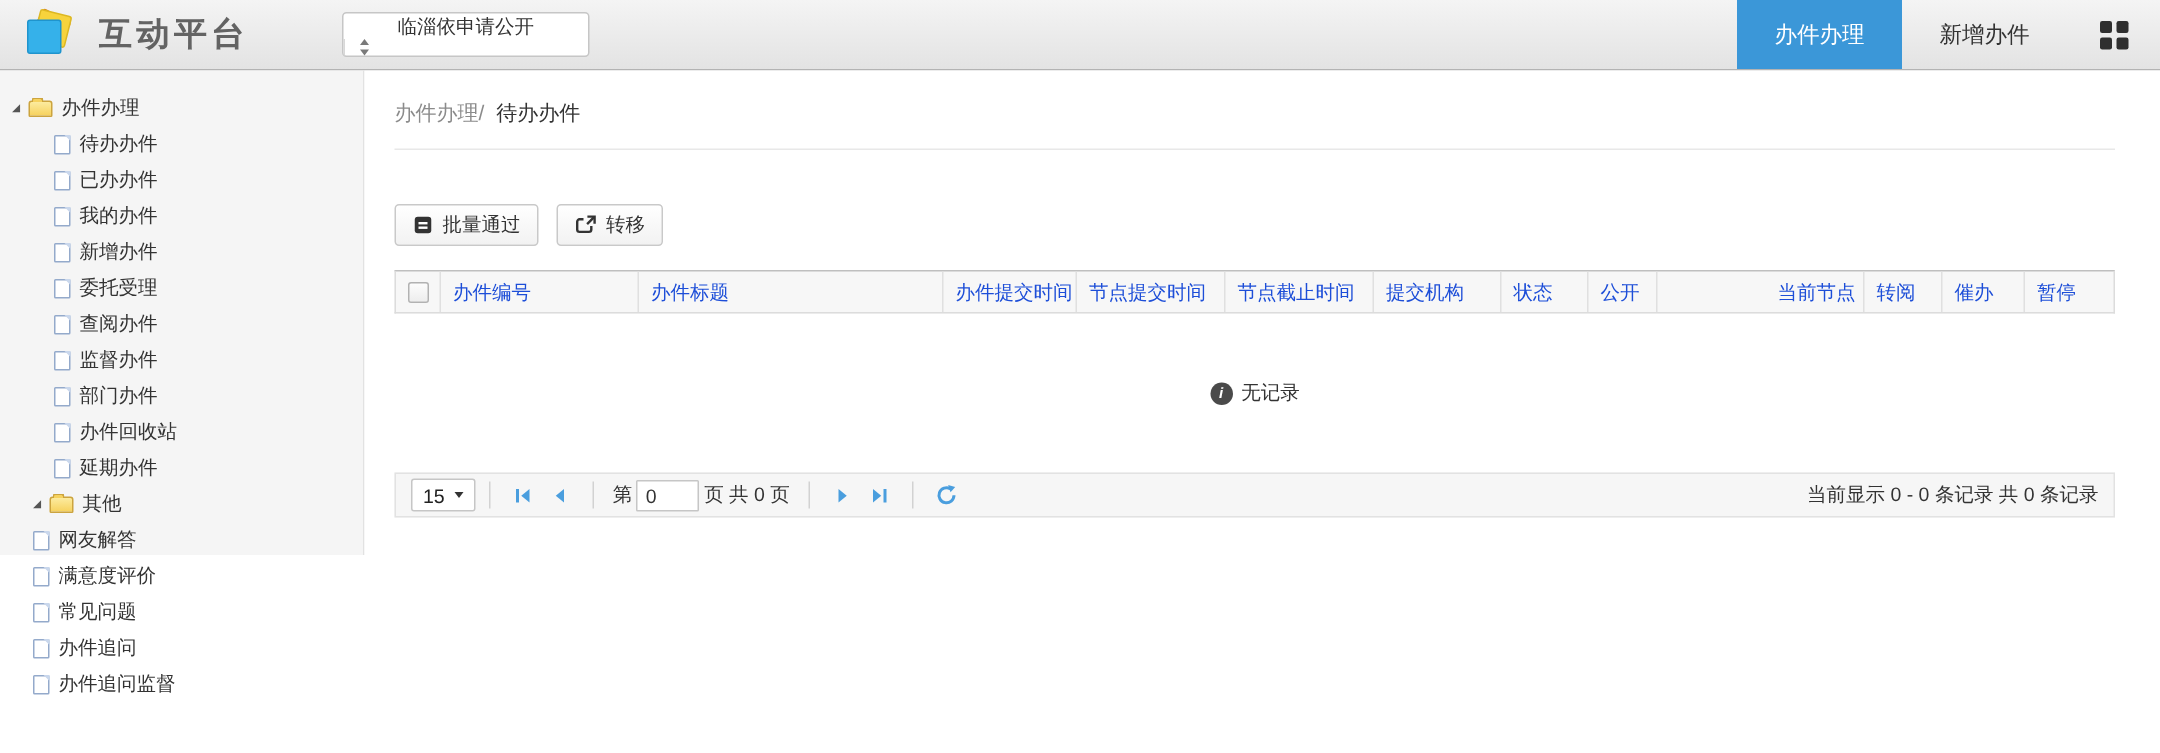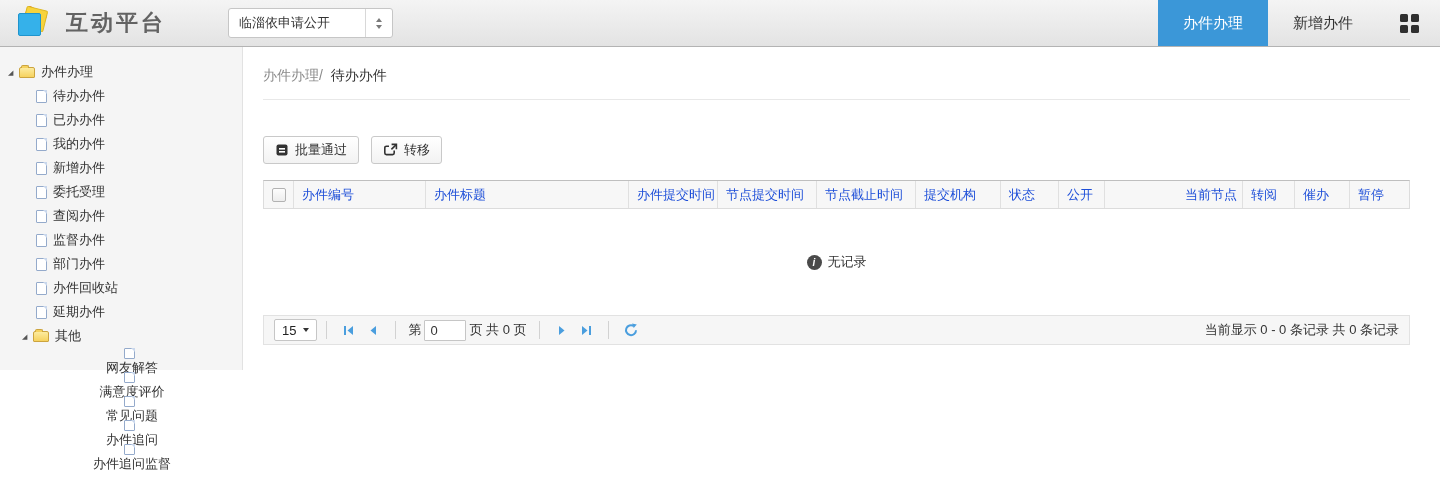--- a/index.html
+++ b/index.html
@@ -12,21 +12,21 @@
     border-bottom:1px solid #b3b3b3; display:flex; align-items:center; }
   .logo { width:40px; height:36px; position:relative; margin-left:14px; flex:0 0 40px; }
   .logo .sheet-orange { position:absolute; left:9px; top:4px; width:21px; height:21px;
     background:#f1a33c; border:1px solid #d88a23; border-radius:2px; transform:rotate(28deg); }
   .logo .sheet-yellow { position:absolute; left:10px; top:3px; width:22px; height:22px;
     background:#f7d33c; border:1px solid #ddb822; border-radius:2px; transform:rotate(14deg); }
   .logo .sheet-blue { position:absolute; left:4px; top:8px; width:23px; height:23px;
     background:#35b1ea; border:1px solid #1f94cd; border-radius:2px; }
   .app-title { font-size:22px; font-weight:bold; color:#636363; margin-left:12px; letter-spacing:3px; }
   .site-select { margin-left:62px; width:165px; height:30px; background:#fff;
-    border:1px solid #c6c6c6; border-radius:3px; display:flex; align-items:center; cursor:pointer; }
+    border:1px solid #c6c6c6; border-radius:3px; display:flex; align-items:center; cursor:pointer;flex-direction:column; }
   .site-select .val { flex:1; padding:0 10px; font-size:13px; color:#333; white-space:nowrap; overflow:hidden; }
   .site-select .spin { width:27px; align-self:stretch; border-left:1px solid #d8d8d8;
     display:flex; flex-direction:column; align-items:center; justify-content:center; gap:3px; }
   .tri-up { width:0; height:0; border-left:3.5px solid transparent; border-right:3.5px solid transparent; border-bottom:4.5px solid #7a7a7a; }
   .tri-down { width:0; height:0; border-left:3.5px solid transparent; border-right:3.5px solid transparent; border-top:4.5px solid #7a7a7a; }
   .header-right { margin-left:auto; display:flex; align-items:stretch; height:100%; }
   .tab { width:110px; display:flex; align-items:center; justify-content:center;
     font-size:15px; color:#333; cursor:pointer; }
   .tab.active { background:#3b97d8; color:#fff; }
   .grid-btn { width:62px; display:flex; align-items:center; justify-content:center; cursor:pointer; }
@@ -36,21 +36,21 @@
   
   .body { flex:1; display:flex; min-height:0; }
   .sidebar { width:243px; flex:0 0 243px; background:#f5f5f5; border-right:1px solid #e2e2e2; padding-top:13px; }
   .content { flex:1; background:#fff; padding:16px 30px 0 20px; min-width:0; }
 
   
   .tree-node { height:24px; display:flex; align-items:center; font-size:13px; color:#333; cursor:pointer; white-space:nowrap; }
   .n-root { padding-left:8px; }
   .n-c1   { padding-left:36px; }
   .n-sec  { padding-left:22px; }
-  .n-c2   { padding-left:22px;flex-direction:column; }
+  .n-c2   { padding-left:22px; }
   .expander { font-size:7px; color:#555; width:11px; flex:0 0 11px; line-height:1; }
   .folder-icon { width:16px; height:11px; background:linear-gradient(#fceb9f,#f6d25e);
     border:1px solid #ccA43e; border-radius:2px 2px 1px 1px; position:relative; margin-right:6px; flex:0 0 16px; }
   .folder-icon::before { content:""; position:absolute; top:-3px; left:1px; width:6px; height:2px;
     background:#f6d25e; border:1px solid #ccA43e; border-bottom:none; border-radius:2px 2px 0 0; }
   .file-icon { width:11px; height:13px; background:#fff; border:1px solid #94aacb;
     border-radius:1px; position:relative; margin-right:6px; flex:0 0 11px; }
   .file-icon::after { content:""; position:absolute; top:-1px; right:-1px; width:0; height:0;
     border-left:4px solid transparent; border-top:4px solid #c9d7ec; }
 

